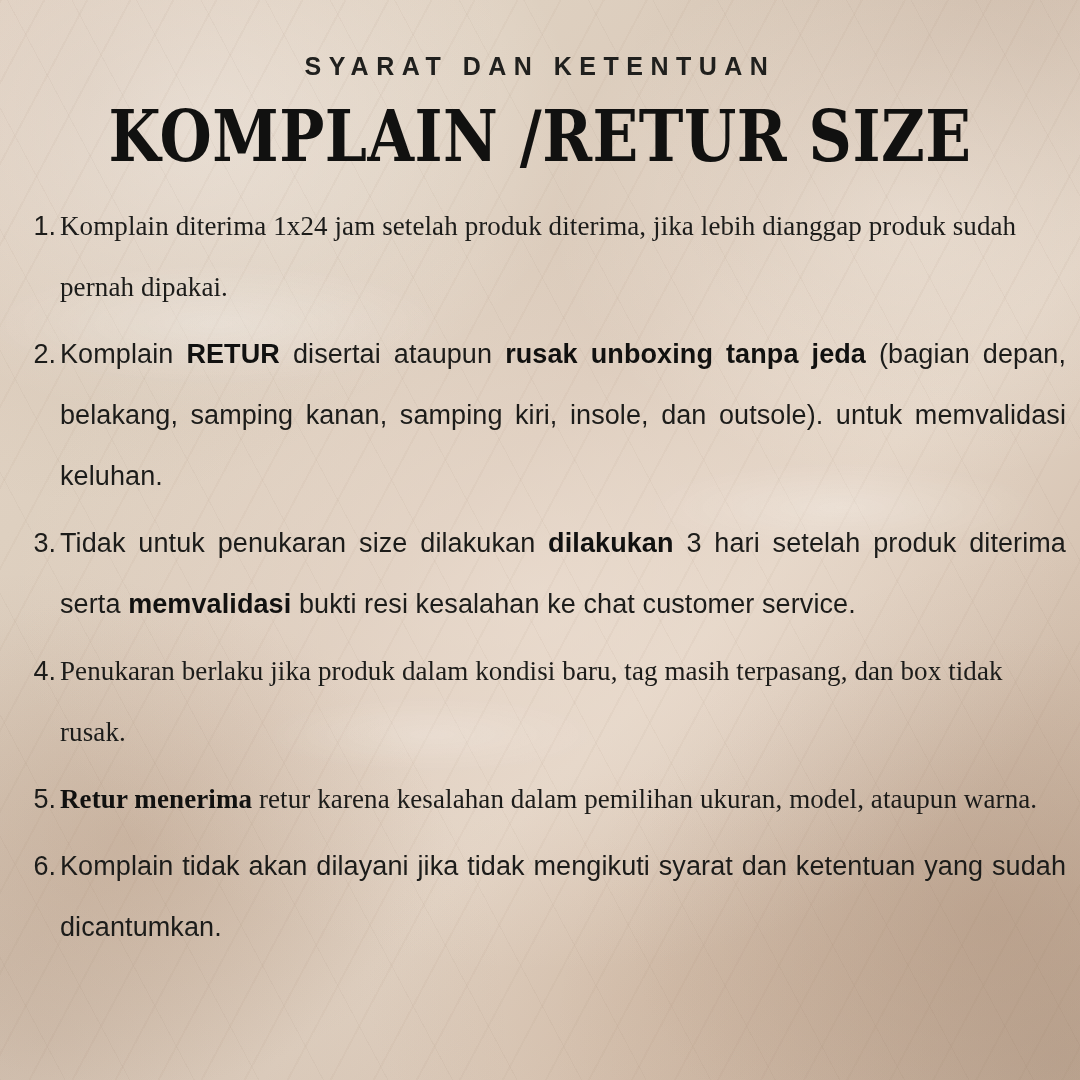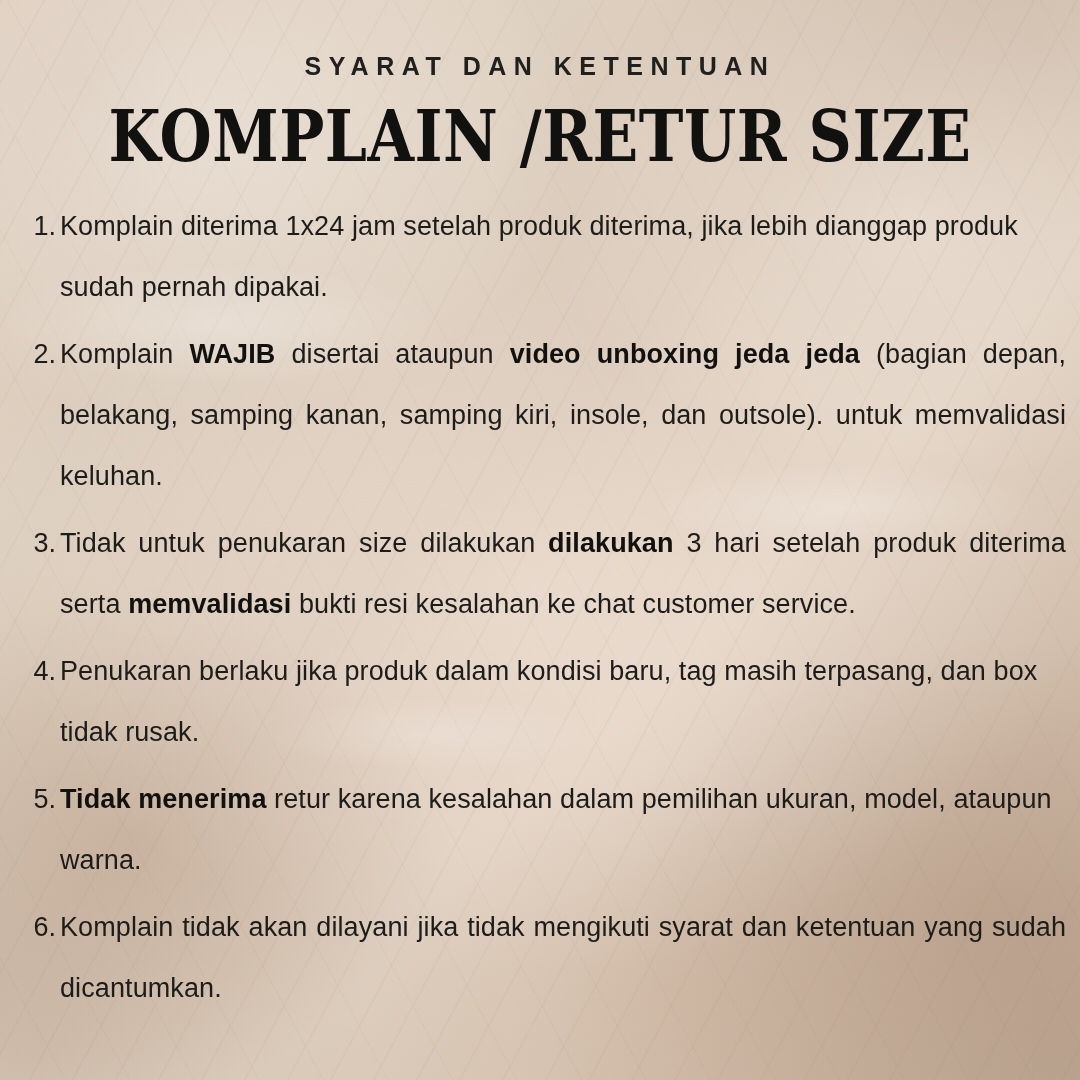--- a/index.html
+++ b/index.html
@@ -113,20 +113,21 @@
     font-family: "Liberation Sans", sans-serif;
     font-size: 27px;
     line-height: 61px;
     color: #1c1c1a;
     text-align: justify;
     text-justify: inter-word;
     letter-spacing: 0.1px;
   }
   .body.nojustify {
     text-align: left;
+    font-family: Liberation Serif, serif;
   }
   .body b {
     font-weight: 700;
     color: #111110;
   }
 </style>
 </head>
 <body>
 
 <div class="canvas">
@@ -138,33 +139,33 @@
     <div class="eyebrow">SYARAT DAN KETENTUAN</div>
     <div class="title">KOMPLAIN /RETUR SIZE</div>
 
     <ol class="list">
         <li class="item">
           <span class="num">1.</span>
           <span class="body nojustify"><span>Komplain diterima 1x24 jam setelah produk diterima, jika lebih dianggap produk sudah pernah dipakai.</span></span>
         </li>
         <li class="item">
           <span class="num">2.</span>
-          <span class="body"><span>Komplain </span><b>WAJIB</b><span> disertai ataupun </span><b>video unboxing jeda jeda</b><span> (bagian depan, belakang, samping kanan, samping kiri, insole, dan outsole). untuk memvalidasi keluhan.</span></span>
+          <span class="body"><span>Komplain </span><b>RETUR</b><span> disertai ataupun </span><b>rusak unboxing tanpa jeda</b><span> (bagian depan, belakang, samping kanan, samping kiri, insole, dan outsole). untuk memvalidasi keluhan.</span></span>
         </li>
         <li class="item">
           <span class="num">3.</span>
           <span class="body"><span>Tidak untuk penukaran size dilakukan </span><b>dilakukan</b><span> 3 hari setelah produk diterima serta </span><b>memvalidasi</b><span> bukti resi kesalahan ke chat customer service.</span></span>
         </li>
         <li class="item">
           <span class="num">4.</span>
           <span class="body nojustify"><span>Penukaran berlaku jika produk dalam kondisi baru, tag masih terpasang, dan box tidak rusak.</span></span>
         </li>
         <li class="item">
           <span class="num">5.</span>
-          <span class="body nojustify"><b>Tidak menerima</b><span> retur karena kesalahan dalam pemilihan ukuran, model, ataupun warna.</span></span>
+          <span class="body nojustify"><b>Retur menerima</b><span> retur karena kesalahan dalam pemilihan ukuran, model, ataupun warna.</span></span>
         </li>
         <li class="item">
           <span class="num">6.</span>
           <span class="body"><span>Komplain tidak akan dilayani jika tidak mengikuti syarat dan ketentuan yang sudah dicantumkan.</span></span>
         </li>
       </ol>
   </div>
 </div>
 
 </body></html>

